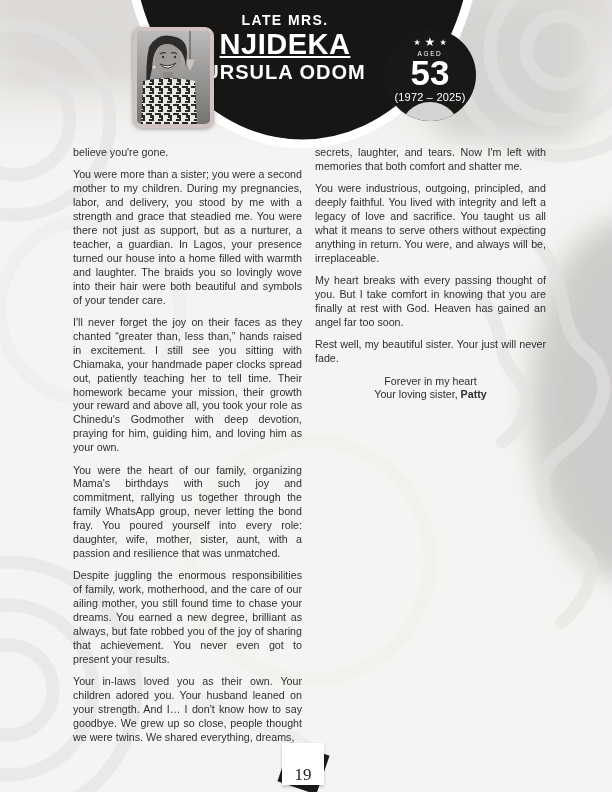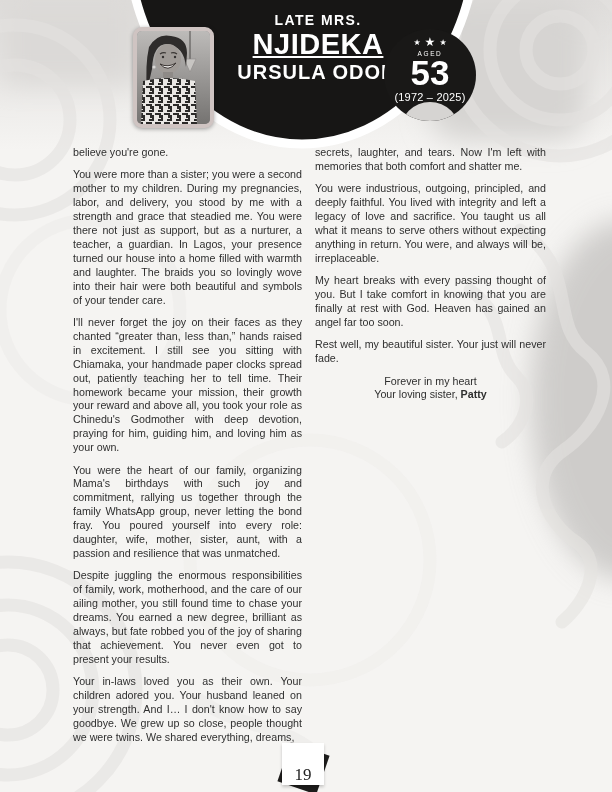--- a/index.html
+++ b/index.html
@@ -15,21 +15,21 @@
   .photo{
     position:absolute;left:133px;top:27px;width:73px;height:93px;
     border:4px solid #cfc4c2;border-radius:9px;overflow:hidden;z-index:4;
     box-shadow:0 1px 4px rgba(0,0,0,.35);
     background:#8a8a8a;
   }
   .photo svg{display:block;width:73px;height:93px;}
 
   
   .header-text{
-    position:absolute;left:173px;top:13px;width:290px;z-index:3;
+    position:absolute;left:140px;top:13px;width:290px;z-index:3;
     text-align:center;color:#ffffff;line-height:1;
   }
   .late{font-size:14px;font-weight:bold;letter-spacing:1.4px;}
   .n1{font-size:29px;font-weight:bold;letter-spacing:.5px;margin-top:3px;text-decoration:underline;}
   .n2{font-size:20px;font-weight:bold;letter-spacing:1px;margin-top:3px;}
   .n3{font-size:19.5px;font-weight:normal;margin-top:3px;letter-spacing:.3px;}
 
   
   .badge{
     position:absolute;left:384px;top:29px;width:92px;height:92px;

